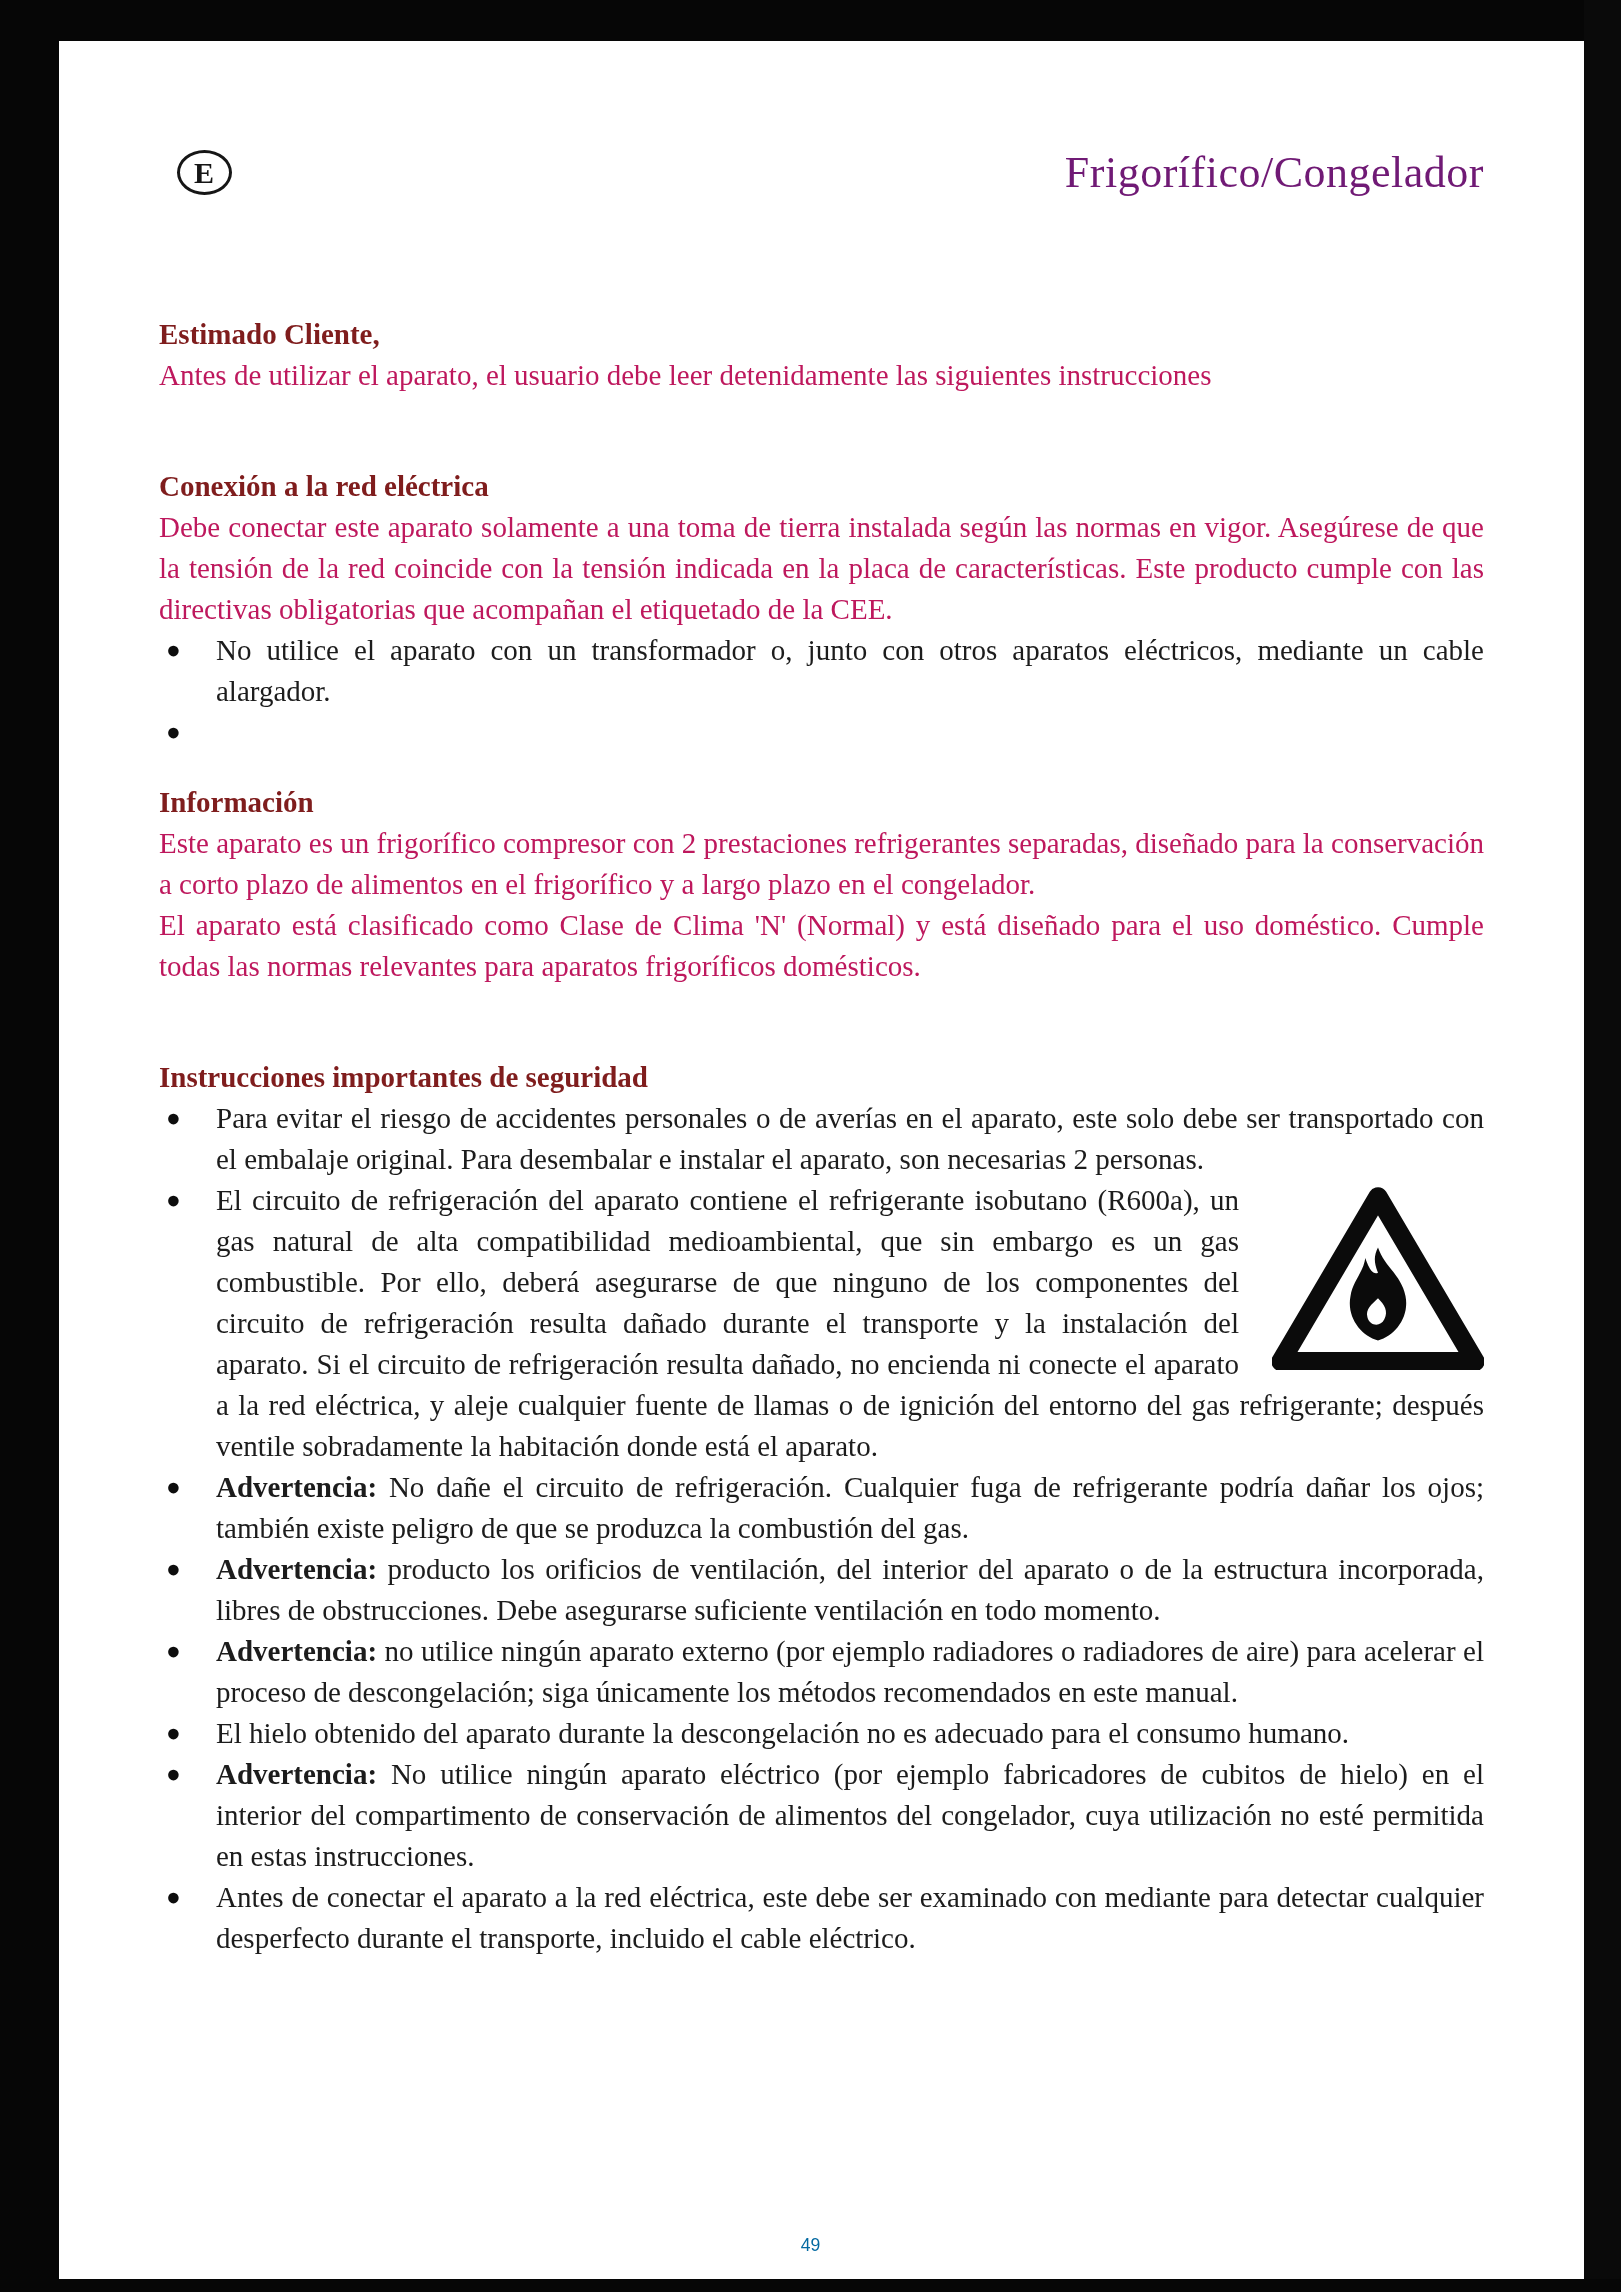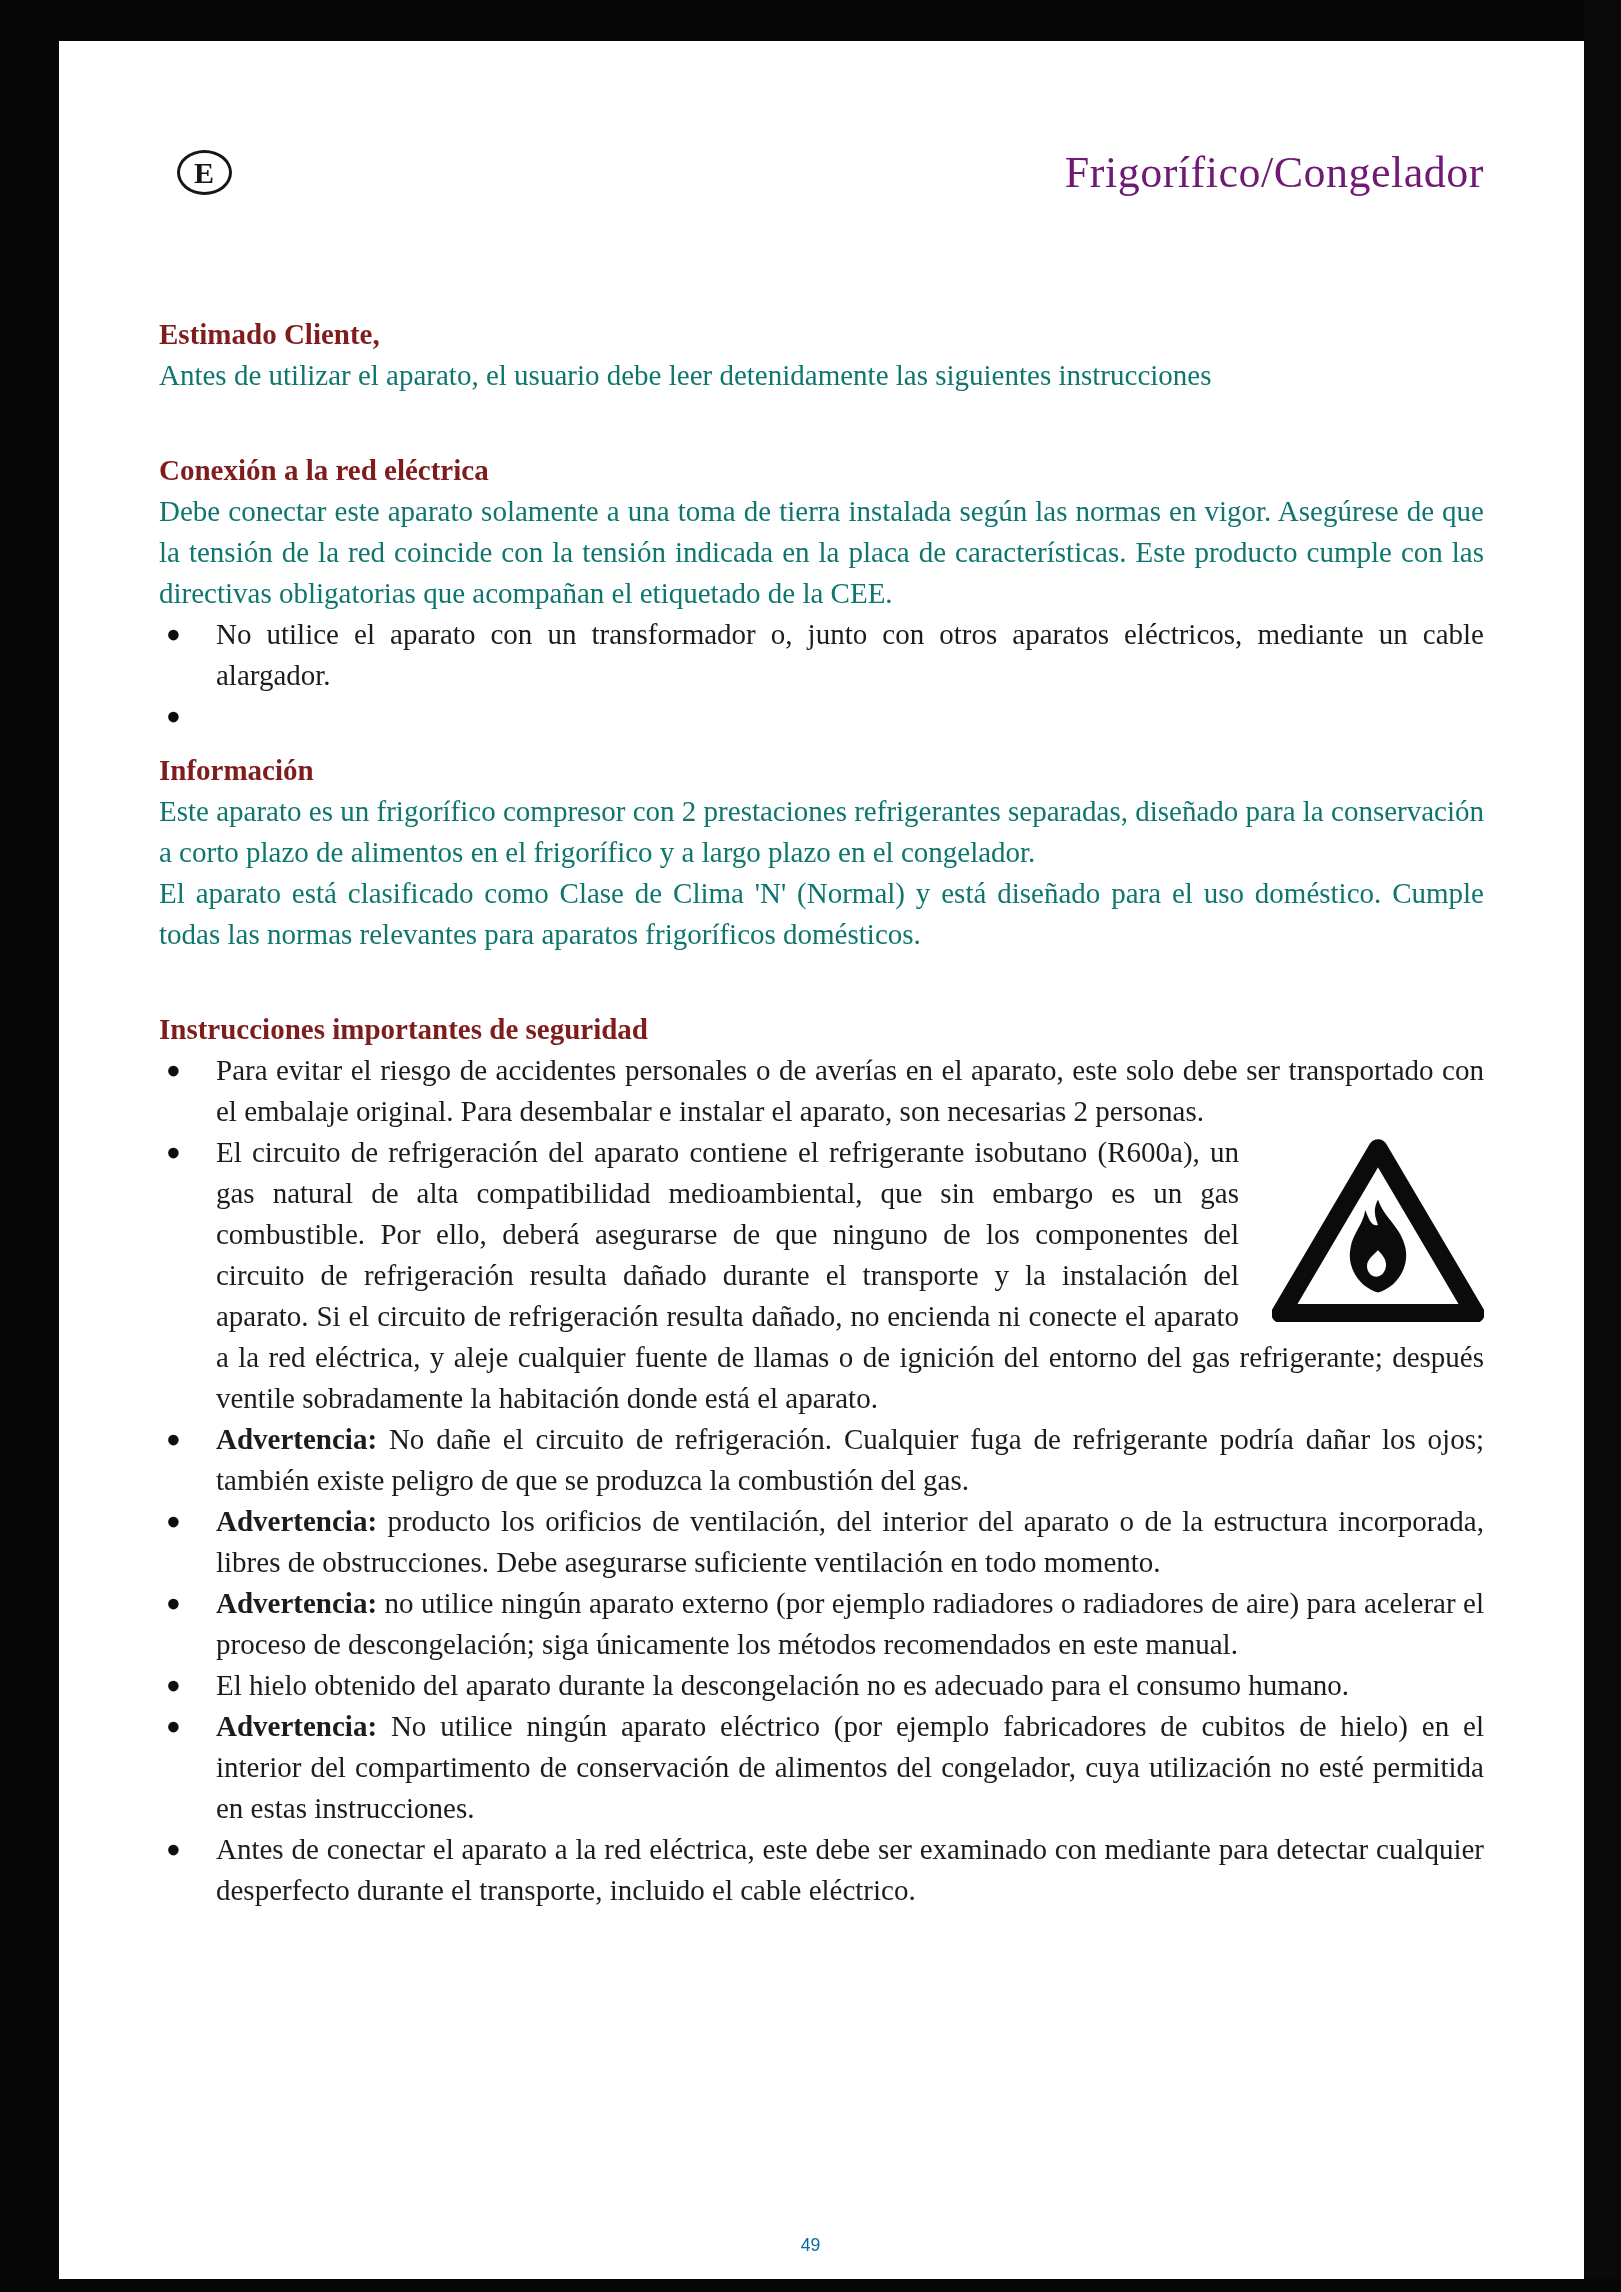--- a/index.html
+++ b/index.html
@@ -50,35 +50,35 @@
     margin-left: 17.6px;
   }
 
   .doc-title {
     font-size: 44px;
     font-weight: 400;
     color: #701a75;
     letter-spacing: 0.5px;
   }
 
-  .section { margin-top: 54px; }
+  .section { margin-top: 70px; }
   .section.first { margin-top: 0; }
 
   h2.sec-heading {
     font-size: 29px;
     font-weight: bold;
     color: #7f1d1d;
     line-height: 41px;
   }
 
   p.body-text {
     font-size: 29px;
     line-height: 41px;
     text-align: justify;
-    color: #0f766e;
+    color: #be185d;
   }
 
   .bullet {
     position: relative;
     padding-left: 57px;
     font-size: 29px;
     line-height: 41px;
     text-align: justify;
     color: #1c1c1c;
   }

